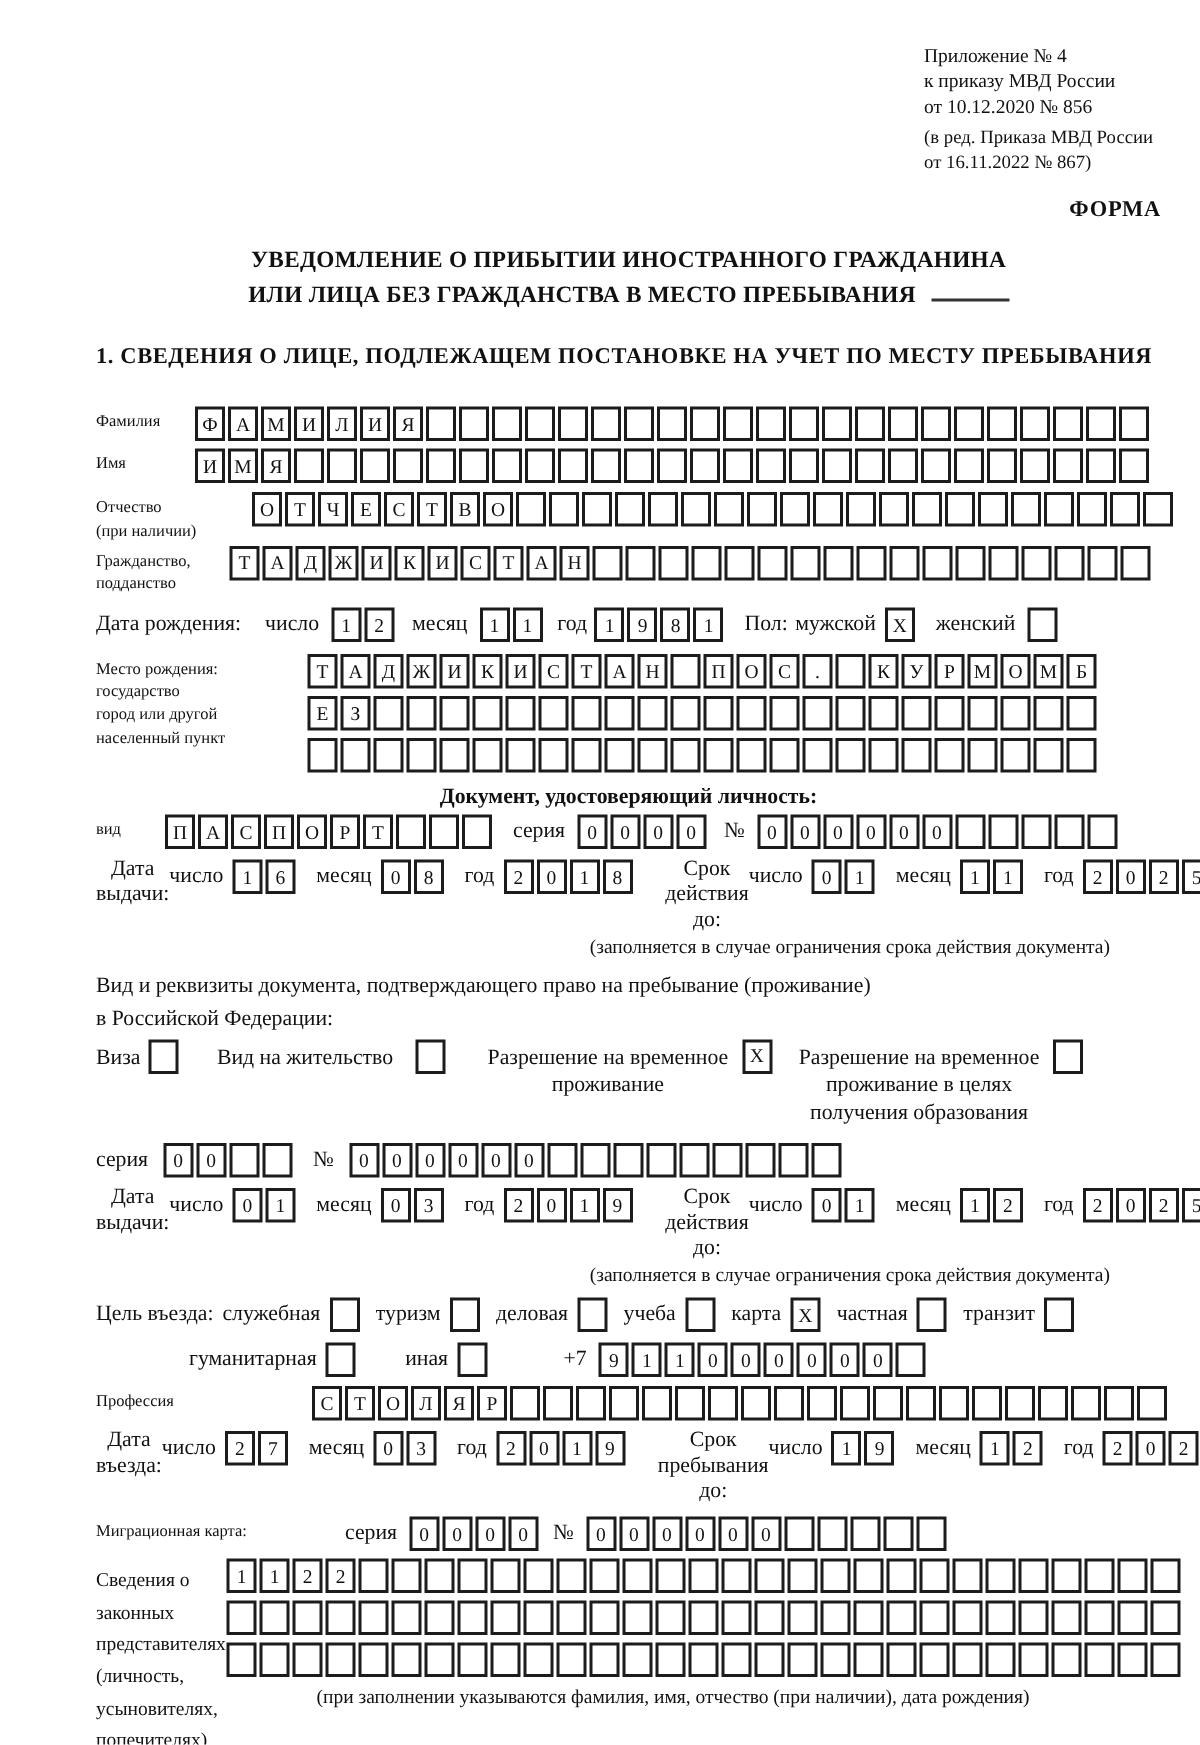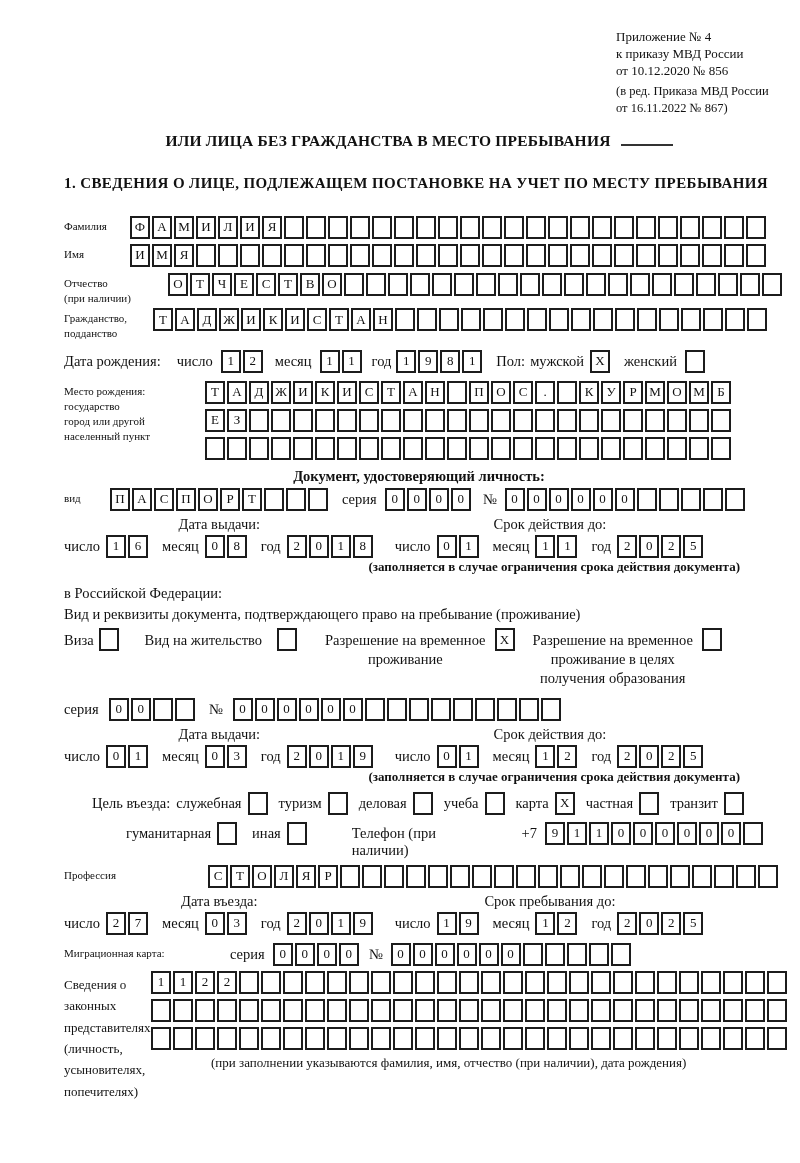--- a/index.html
+++ b/index.html
@@ -27,55 +27,57 @@
   .pl{font-size:14.5px;padding-top:3px;}
 
   .mt24{margin-top:24px}.mt8{margin-top:8px}.mt6{margin-top:6px}.mt5{margin-top:5px}.mt3{margin-top:3px}.mt10{margin-top:10px}.mt2{margin-top:2px}
 
   .w-surname{width:66px}.w-patr{width:104px}.w-cit{width:89px}.w-place{width:141px}
   .w-kind{width:46px}.w-prof{width:144px}.w-mig{width:150px}.w-legal{width:87px;font-size:13px;line-height:1.65;}
 
   .doc-heading{text-align:center;font-weight:bold;font-size:14.5px;margin-top:3px;}
 
   .dates{display:flex;margin-top:5px;}
-  .dblock{display:flex;flex-direction:column;}
+  .dblock{display:flex;flex-direction:row;}
   .dblock.right{margin-left:20px;}
   .dtitle{text-align:center;font-size:14.5px;}
   .dfields{display:flex;margin-top:2px;}
   .dfields .pl{margin:0 6px 0 12px;}
   .dfields .pl:first-child{margin-left:0;}
-  .note{font-size:13px;text-align:right;padding-right:34px;margin-top:1px;font-weight:bold;}
+  .note{font-size:13px;text-align:right;padding-right:34px;margin-top:1px;}
 
   .intro{font-size:14.5px;line-height:1.5;margin-top:8px;}
   .opts{display:flex;align-items:flex-start;margin-top:2px;}
   .opt{display:flex;align-items:flex-start;}
   .opt-label{font-size:14.5px;text-align:center;line-height:1.3;padding-top:3px;}
   .opt .cells{margin-left:9px;}
-  .purpose-line{display:flex;align-items:flex-start;margin-top:7px;margin-left:28px;}
+  .purpose-line{display:flex;align-items:flex-start;margin-top:7px;}
   .purpose-line .pl{margin-right:6px;}
   .purpose-line .cells{margin-right:9px;}
   .indent62{margin-left:62px;}
   .footnote{font-size:13px;margin:3px 0 0 60px;}
 </style>
 </head>
 <body>
 
 <div class="page">
 
   <div class="appendix">
     <div>Приложение № 4</div>
     <div>к приказу МВД России</div>
     <div>от 10.12.2020 № 856</div>
   </div>
   <div class="edition">
     <div>(в ред. Приказа МВД России</div>
     <div>от 16.11.2022 № 867)</div>
   </div>
+  <div class="forma">ФОРМА</div>
 
   <div class="title">
+    <div>УВЕДОМЛЕНИЕ О ПРИБЫТИИ ИНОСТРАННОГО ГРАЖДАНИНА</div>
     <div><span>ИЛИ ЛИЦА БЕЗ ГРАЖДАНСТВА В МЕСТО ПРЕБЫВАНИЯ</span><span class="title-blank"></span></div>
   </div>
 
   <div class="section-heading">1. СВЕДЕНИЯ О ЛИЦЕ, ПОДЛЕЖАЩЕМ ПОСТАНОВКЕ НА УЧЕТ ПО МЕСТУ ПРЕБЫВАНИЯ</div>
 
   <div class="frow mt24">
     <div class="flabel w-surname">Фамилия</div>
     <div class="cells">
         <span class="cell">Ф</span>
         <span class="cell">А</span>
@@ -417,22 +419,22 @@
             <span class="cell">0</span>
             <span class="cell">2</span>
             <span class="cell">5</span>
           </span>
       </div>
     </div>
   </div>
   <div class="note">(заполняется в случае ограничения срока действия документа)</div>
 
   <div class="intro">
+    <div>Вид и реквизиты документа, подтверждающего право на пребывание (проживание)</div>
     <div>в Российской Федерации:</div>
-    <div>Вид и реквизиты документа, подтверждающего право на пребывание (проживание)</div>
   </div>
   <div class="opts">
     <div class="opt">
       <div class="opt-label">Виза</div>
       <span class="cells" style="margin-left:5px;">
           <span class="cell"></span>
         </span>
     </div>
     <div class="opt" style="margin-left:24px;">
       <div class="opt-label">Вид на жительство</div>
@@ -566,25 +568,24 @@
     <span class="pl">транзит</span>
     <span class="cells">
         <span class="cell"></span>
       </span>
   </div>
   <div class="purpose-line mt3 indent62">
     <span class="pl">гуманитарная</span>
     <span class="cells">
         <span class="cell"></span>
       </span>
-    <span class="pl" style="margin-left:4px;">иная</span>
-    <span class="cells">
-        <span class="cell"></span>
-      </span>
-    <span class="pl" style="margin-left:34px;">Телефон (при наличии)</span>
+    <span class="pl" style="margin-left:22px;">иная</span>
+    <span class="cells">
+        <span class="cell"></span>
+      </span>
     <span class="pl" style="margin:3px 8px 0 40px;padding-top:0;">+7</span>
     <span class="cells">
         <span class="cell">9</span>
         <span class="cell">1</span>
         <span class="cell">1</span>
         <span class="cell">0</span>
         <span class="cell">0</span>
         <span class="cell">0</span>
         <span class="cell">0</span>
         <span class="cell">0</span>

